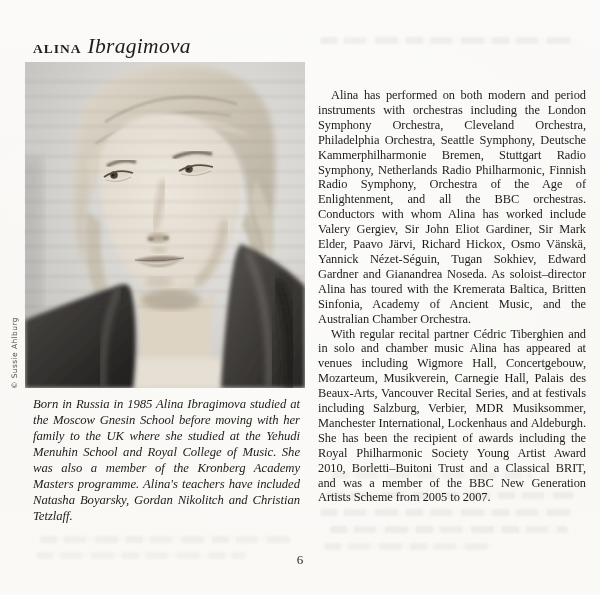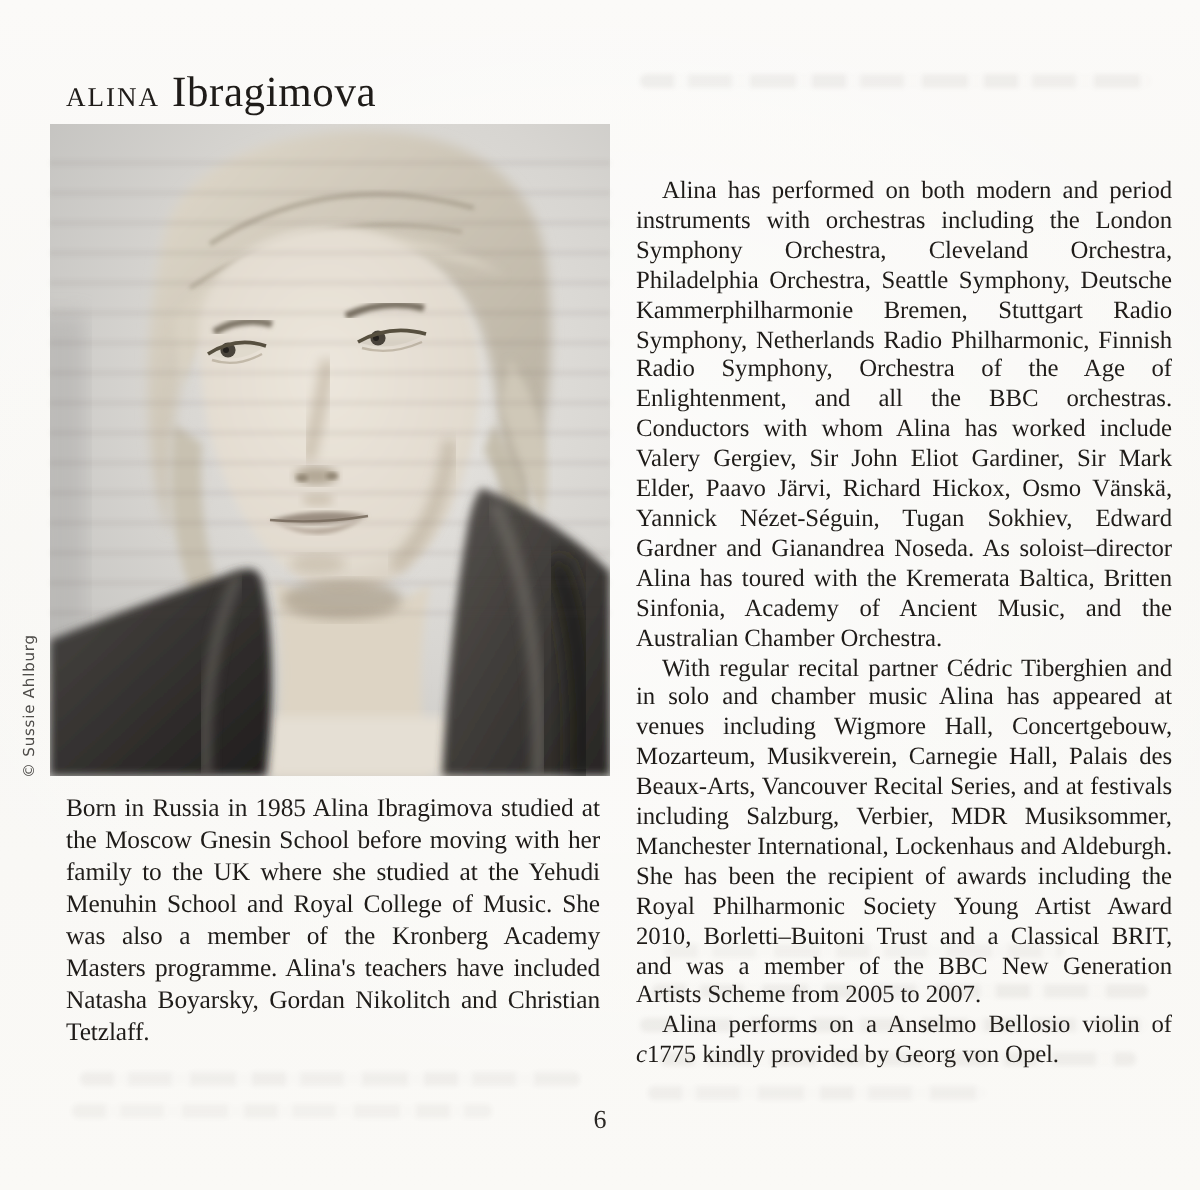--- a/index.html
+++ b/index.html
@@ -7,43 +7,43 @@
   .page {
     position:relative; width:600px; height:595px; overflow:hidden;
     background:
       radial-gradient(ellipse 90% 70% at 50% 45%, rgba(255,255,255,.55), rgba(255,255,255,0) 70%),
       linear-gradient(180deg, #fbfaf8 0%, #f8f7f4 45%, #faf9f6 100%);
     font-family:"Liberation Serif", serif;
     color:#1f1c19;
   }
   
   .hdr { position:absolute; left:33px; top:34px; display:flex; align-items:baseline; }
-  .hdr .fname { font-size:13.5px; letter-spacing:1px; font-weight:400; }
-  .hdr .lname { font-size:21.5px; margin-left:6px; letter-spacing:.3px; }
+  .hdr .fname { font-size:13.5px; letter-spacing:1px; font-weight:700; }
+  .hdr .lname { font-size:21.5px; font-style:italic; margin-left:6px; letter-spacing:.3px; }
   
   .photo {
     position:absolute; left:25px; top:62px; width:280px; height:326px;
   }
   .photo svg { display:block; width:280px; height:326px; }
   .photo-streaks {
     position:absolute; left:25px; top:80px; width:280px; height:230px;
     background:repeating-linear-gradient(to bottom, rgba(82,76,66,.06) 0 3px, rgba(0,0,0,0) 3px 15px);
     filter:blur(1px); pointer-events:none;
   }
   
   .credit {
     position:absolute; left:10px; top:389px;
     transform:rotate(-90deg); transform-origin:0 0;
     font-family:"DejaVu Sans", sans-serif;
     font-size:7.5px; color:#4e4c49; letter-spacing:.4px; white-space:nowrap;
   }
   
   .col-left {
     position:absolute; left:33px; top:396px; width:267px;
-    font-size:12.7px; line-height:16px; text-align:justify; letter-spacing:-.05px;
+    font-size:12.7px; line-height:16px; text-align:justify; letter-spacing:-.05px;font-style:italic;
   }
   .col-right {
     position:absolute; left:318px; top:56px; width:268px;
     font-size:12.4px; line-height:14.9px; text-align:justify; letter-spacing:-.05px;margin-top:32px;
   }
   .col-right p { text-indent:13px; }
   .circa { font-style:italic; }
   
   .pagenum {
     position:absolute; left:0; top:552px; width:600px;
@@ -192,21 +192,20 @@
 
   <div class="credit">© Sussie Ahlburg</div>
 
   <div class="col-left">
     <p>Born in Russia in 1985 Alina Ibragimova studied at the Moscow Gnesin School before moving with her family to the UK where she studied at the Yehudi Menuhin School and Royal College of Music. She was also a member of the Kronberg Academy Masters programme. Alina's teachers have included Natasha Boyarsky, Gordan Nikolitch and Christian Tetzlaff.</p>
   </div>
 
   <div class="col-right">
     <p>Alina has performed on both modern and period instruments with orchestras including the London Symphony Orchestra, Cleveland Orchestra, Philadelphia Orchestra, Seattle Symphony, Deutsche Kammerphilharmonie Bremen, Stuttgart Radio Symphony, Netherlands Radio Philharmonic, Finnish Radio Symphony, Orchestra of the Age of Enlightenment, and all the BBC orchestras. Conductors with whom Alina has worked include Valery Gergiev, Sir John Eliot Gardiner, Sir Mark Elder, Paavo Järvi, Richard Hickox, Osmo Vänskä, Yannick Nézet-Séguin, Tugan Sokhiev, Edward Gardner and Gianandrea Noseda. As soloist–director Alina has toured with the Kremerata Baltica, Britten Sinfonia, Academy of Ancient Music, and the Australian Chamber Orchestra.</p>
     <p>With regular recital partner Cédric Tiberghien and in solo and chamber music Alina has appeared at venues including Wigmore Hall, Concertgebouw, Mozarteum, Musikverein, Carnegie Hall, Palais des Beaux-Arts, Vancouver Recital Series, and at festivals including Salzburg, Verbier, MDR Musiksommer, Manchester International, Lockenhaus and Aldeburgh. She has been the recipient of awards including the Royal Philharmonic Society Young Artist Award 2010, Borletti–Buitoni Trust and a Classical BRIT, and was a member of the BBC New Generation Artists Scheme from 2005 to 2007.</p>
-    <p><span>Alina performs on a Anselmo Bellosio violin of </span><span class="circa">c</span><span>1775 kindly provided by Georg von Opel.</span></p>
   </div>
 
   <div class="bleed b1"></div>
   <div class="bleed b2"></div>
   <div class="bleed b3"></div>
   <div class="bleed b4"></div>
   <div class="bleed b5"></div>
   <div class="bleed b6"></div>
   <div class="bleed b7"></div>
   <div class="bleed b8"></div>

